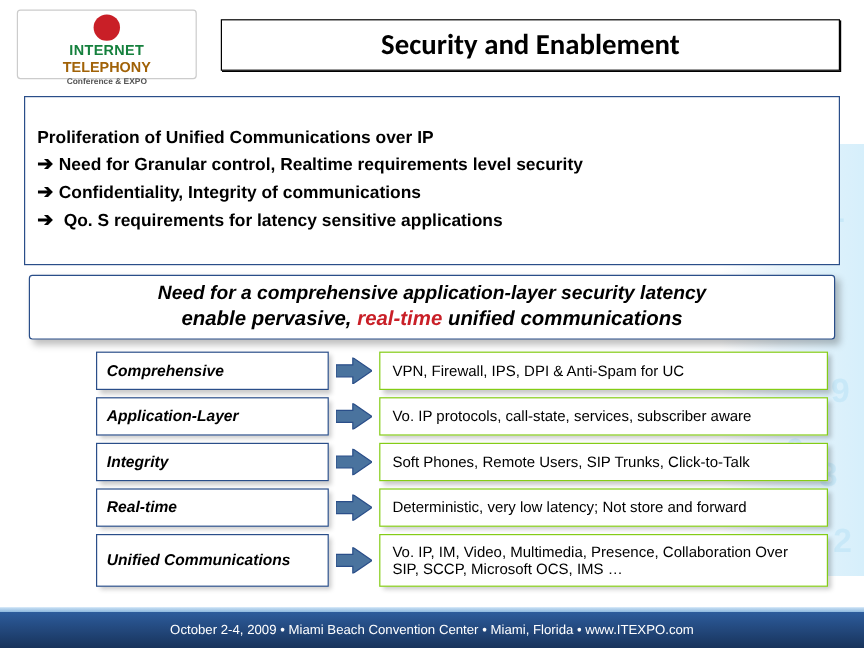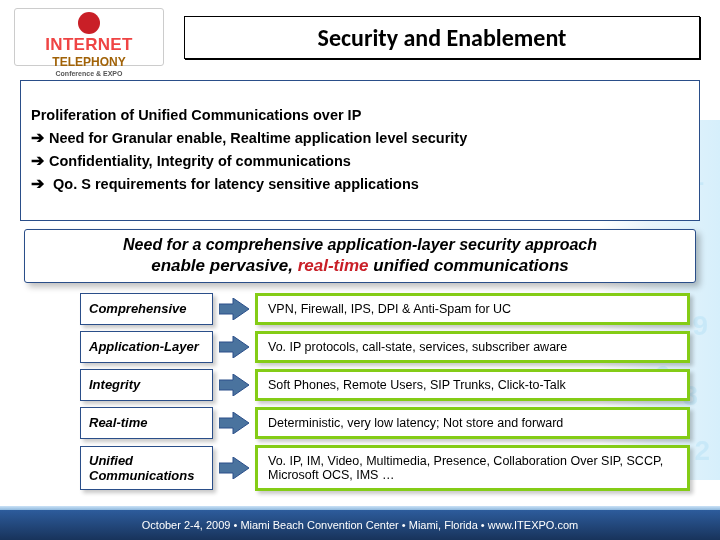--- a/index.html
+++ b/index.html
@@ -23,21 +23,21 @@
   }
   .logo {
     width: 150px; height: 58px;
     border: 1px solid #ccc;
     background: #fff;
     border-radius: 3px;
     font-size: 8px; text-align:center;
     padding:3px;
   }
   .logo .burst{width:22px;height:22px;border-radius:50%;background:#c91f27;margin:0 auto 1px;}
-  .logo .t1{color:#ef4444;font-weight:900;font-size:17px;letter-spacing:.3px;}
+  .logo .t1{color:#15803d;font-weight:900;font-size:12px;letter-spacing:.3px;}
   .logo .t2{color:#a16207;font-weight:900;font-size:12px;}
   .logo .t3{color:#555;font-size:7px;font-weight:bold;}
   .title-box {
     flex:1; margin-left: 20px;
     border: 1.5px solid #000;
     padding: 6px 10px;
     box-shadow: 1px 1px 0 #000;
     background:#fff;
   }
   .title-box h1{
@@ -62,32 +62,32 @@
     box-shadow: 4px 4px 6px rgba(0,0,0,.25);
     position:relative; z-index:2;
     text-align:center;
   }
   .tagline .l1{font-size:16px; font-weight:bold; font-style:italic;}
   .tagline .l2{font-size:17px; font-weight:bold; font-style:italic; margin-top:2px;}
   .tagline .red{color:#c91f27;}
   .rows{ margin: 2px 30px 0 80px; position:relative; z-index:2;}
   .row{display:flex; align-items:center; margin:6px 0;}
   .cell-left{
-    width:133px; border:1px solid #2a4e89; background:#fff;
+    width:194px; border:1px solid #2a4e89; background:#fff;
     padding:2px 8px; font-size:13px; font-weight:bold; font-style:italic;
     box-shadow: 3px 3px 4px rgba(0,0,0,.22);
     min-height:32px; display:flex; align-items:center;
   }
   .fat-arrow{
     width:30px; height:22px; position:relative; margin:0 6px;
     flex-shrink:0;
   }
   .fat-arrow svg{width:100%;height:100%;}
   .cell-right{
-    flex:1; border:3px solid #84cc16; background:#fff;
+    flex:1; border:1px solid #84cc16; background:#fff;
     padding:6px 10px; font-size:12.5px;
     box-shadow: 3px 3px 4px rgba(0,0,0,.22);
     min-height:32px; display:flex; align-items:center;
   }
   .footer{
     position:absolute; left:0; right:0; bottom:0;
     height:30px;
     background: linear-gradient(#2d5c9c,#18335b);
     color:#fff; font-size:11px;
     display:flex; align-items:center; justify-content:center;
@@ -118,27 +118,27 @@
     <div><span class="t2">TELEPHONY</span></div>
     <div><span class="t3">Conference &amp; EXPO</span></div>
   </div>
   <div class="title-box">
     <h1>Security and Enablement</h1>
   </div>
 </div>
 
 <div class="intro-box">
   <div class="line">Proliferation of Unified Communications over IP</div>
-  <div class="line"><span class="arrow-bullet">➔</span><span>Need for Granular enable, Realtime application level security</span></div>
+  <div class="line"><span class="arrow-bullet">➔</span><span>Need for Granular control, Realtime requirements level security</span></div>
   <div class="line"><span class="arrow-bullet">➔</span><span>Confidentiality, Integrity of communications</span></div>
   <div class="line"><span class="arrow-bullet">➔</span> <span>Qo. S requirements for latency sensitive applications</span></div>
 </div>
 
 <div class="tagline">
-  <div class="l1">Need for a comprehensive application-layer security approach</div>
+  <div class="l1">Need for a comprehensive application-layer security latency</div>
   <div class="l2">
     <span>enable pervasive, </span><span class="red">real-time</span><span> unified communications</span>
   </div>
 </div>
 
 <div class="rows">
   <div class="row">
     <div class="cell-left">Comprehensive</div>
     <div class="fat-arrow"><svg viewBox="0 0 30 22">
           <polygon points="0,6 14,6 14,0 30,11 14,22 14,16 0,16" fill="#4a739e" stroke="#2a4e89"></polygon>

